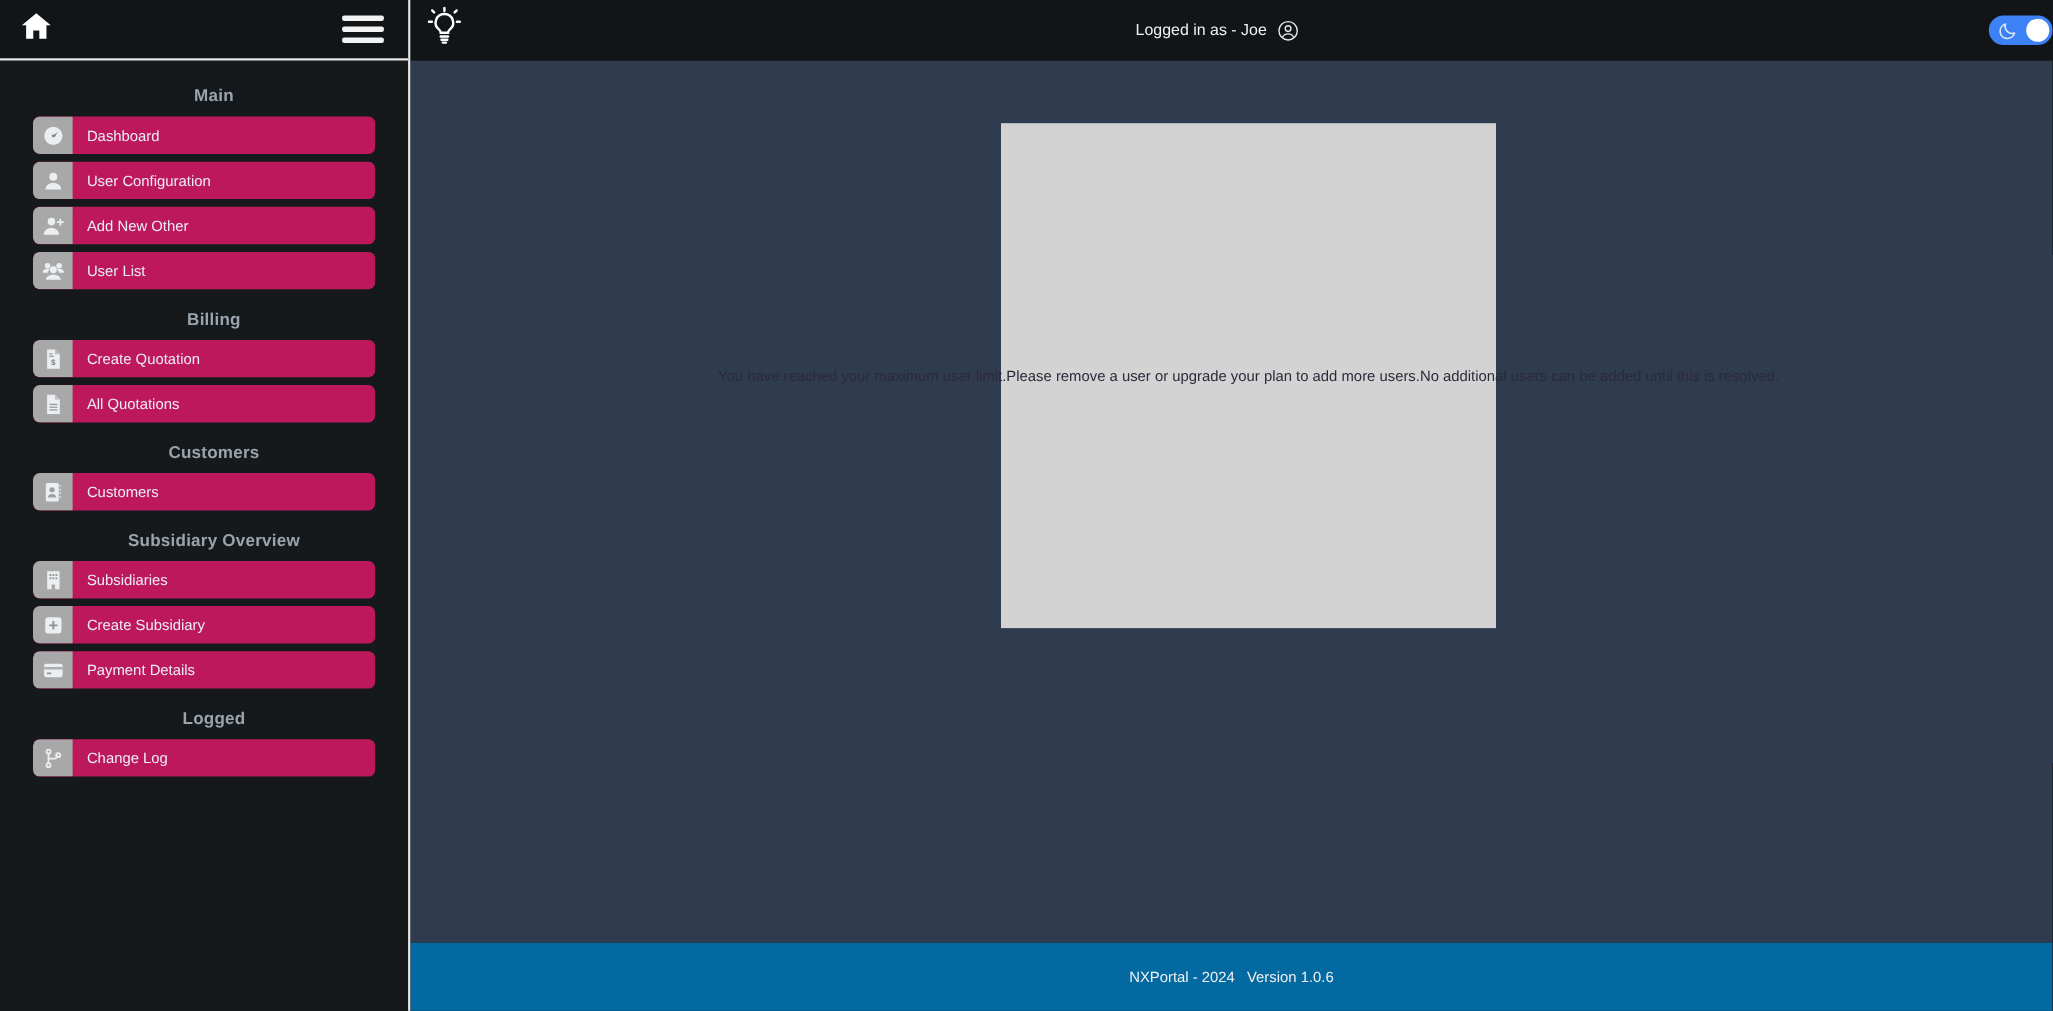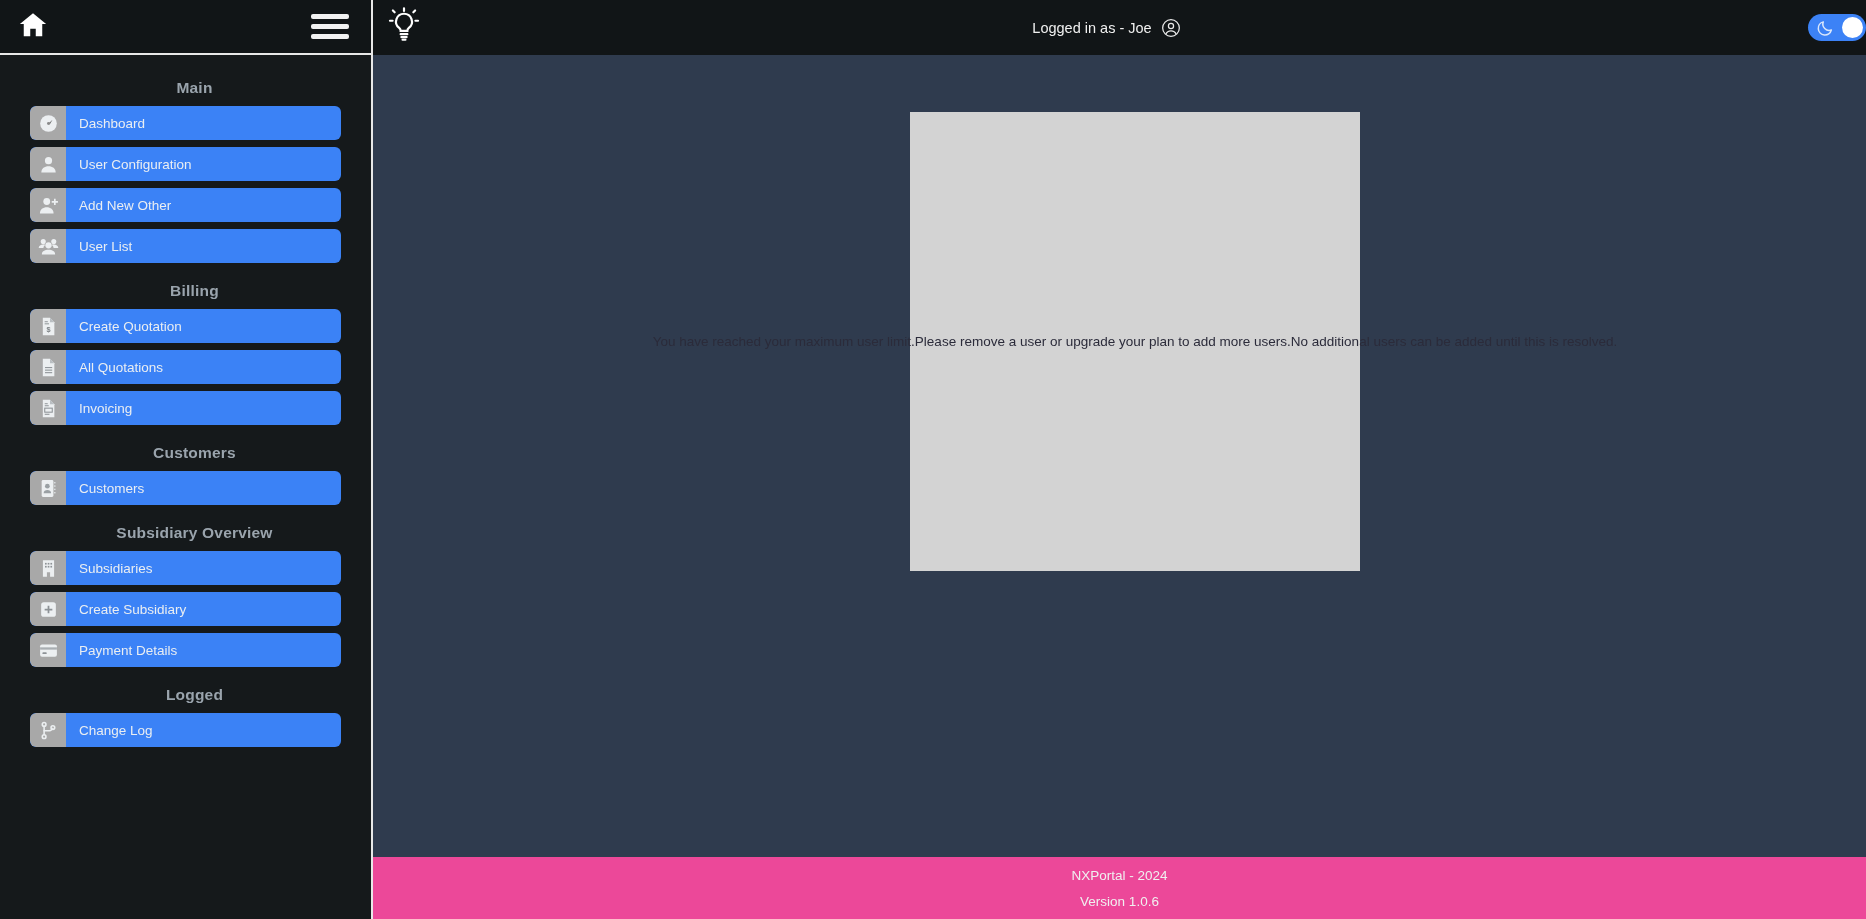--- a/index.html
+++ b/index.html
@@ -35,21 +35,21 @@
     color:#9aa4ad;
     font-size:15.5px;
     font-weight:bold;
     padding:12px 0 9px 18px;
     letter-spacing:.2px;
   }
   .nav-item {
     display:flex; align-items:center;
     height:34px;
     margin:0 30px 7px 30px;
-    background:#3b82f6;
+    background:#be185d;
     border-radius:6px;
     cursor:pointer;
     overflow:hidden;
   }
   .nav-icon {
     width:36px; height:34px;
     flex:0 0 36px;
     background:#a8a8a8;
     border-radius:6px 0 0 6px;
     display:flex; align-items:center; justify-content:center;
@@ -114,22 +114,22 @@
     font-size:13.5px;
     text-align:center;
     margin:10px 0;
     white-space:nowrap;
   }
 
   
   .footer {
     position:absolute; left:373px; top:857px;
     width:1493px; height:62px;
-    background:#ec4899;
-    display:flex; flex-direction:column;
+    background:#0369a1;
+    display:flex; flex-direction:row;
     align-items:center; justify-content:center;
     gap:11px;
     z-index:3;
   }
   .footer-line { color:#f0f0f0; font-size:13.5px; }
 </style>
 </head>
 <body>
 
 <div class="app">
@@ -211,33 +211,20 @@
         <span class="nav-icon">
           <svg viewBox="0 0 24 24">
               <path d="M5.5 2h8.2l5 5v15h-13.2z" fill="#eceff1"></path>
               <path d="M13.7 2l5 5h-5z" fill="#b9bec2"></path>
               <rect x="8" y="11.5" width="8.2" height="1.2" fill="#8d9296"></rect>
               <rect x="8" y="14.4" width="8.2" height="1.2" fill="#8d9296"></rect>
               <rect x="8" y="17.3" width="8.2" height="1.2" fill="#8d9296"></rect>
             </svg>
         </span>
         <span class="nav-label">All Quotations</span>
-      </div>
-      <div class="nav-item">
-        <span class="nav-icon">
-          <svg viewBox="0 0 24 24">
-              <path d="M5.5 2h8.2l5 5v15h-13.2z" fill="#eceff1"></path>
-              <path d="M13.7 2l5 5h-5z" fill="#b9bec2"></path>
-              <rect x="7.7" y="6" width="3.4" height="1.1" fill="#8d9296"></rect>
-              <rect x="7.7" y="8.3" width="4.6" height="1.1" fill="#8d9296"></rect>
-              <rect x="7.7" y="11.6" width="8.6" height="4.6" fill="none" stroke="#8d9296" stroke-width="1.2"></rect>
-              <rect x="7.7" y="18" width="5.4" height="1.2" fill="#8d9296"></rect>
-            </svg>
-        </span>
-        <span class="nav-label">Invoicing</span>
       </div>
 
       <div class="nav-group-title">Customers</div>
       <div class="nav-item">
         <span class="nav-icon">
           <svg viewBox="0 0 24 24">
               <rect x="4.2" y="2.4" width="13.4" height="19.2" rx="1.6" fill="#eceff1"></rect>
               <circle cx="10.7" cy="9.4" r="2.7" fill="#9aa0a4"></circle>
               <path d="M6.4 17.4c0-2.4 2-3.6 4.3-3.6s4.3 1.2 4.3 3.6z" fill="#9aa0a4"></path>
               <rect x="18.4" y="4.6" width="1.6" height="1.6" fill="#dfe3e6"></rect>

